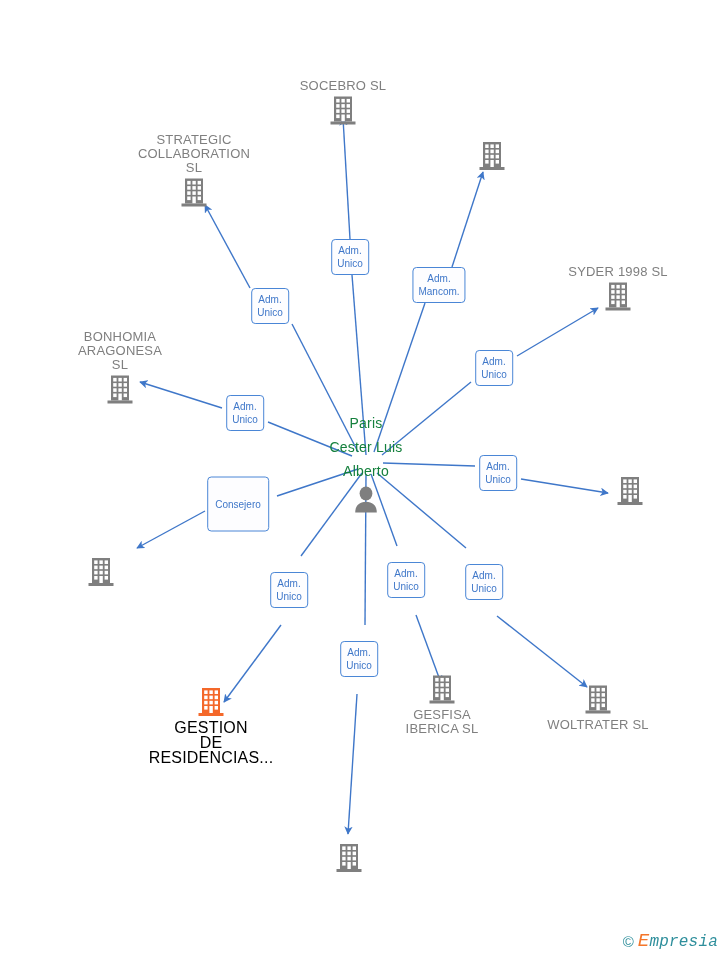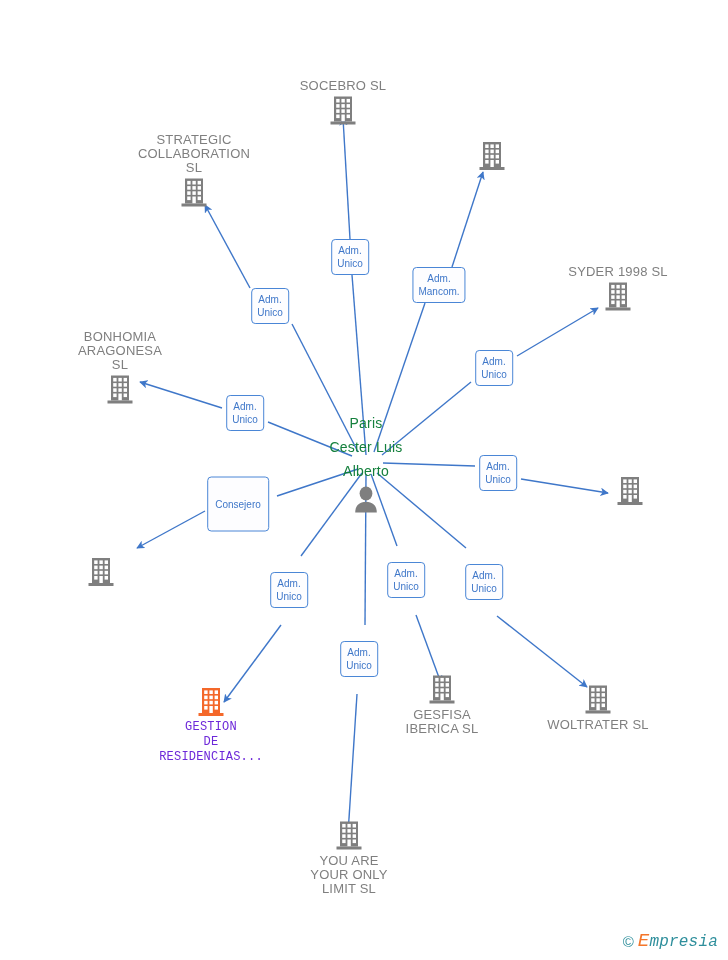--- a/index.html
+++ b/index.html
@@ -50,24 +50,24 @@
   }
   .node-label.below {
     margin-top: 3px;
   }
   .node.person .node-label {
     font-size: 14px;
     line-height: 24px;
     color: #15803d;
   }
   .node.highlight .node-label {
-    font-family: Liberation Mono, monospace;
-    font-size: 12px;
+    font-family: Liberation Sans, sans-serif;
+    font-size: 16px;
     line-height: 15px;
-    color: #6d28d9;
+    color: #000000;
   }
   .edge-label {
     position: absolute;
     transform: translate(-50%, -50%);
     box-sizing: border-box;
     background: #fdfdff;
     border: 1.3px solid #4a86d6;
     border-radius: 4px;
     color: #3f77c9;
     font-family: "Liberation Sans", sans-serif;
@@ -356,23 +356,20 @@
             <rect x="11.4" y="8.6" width="3.4" height="3.6" fill="#ffffff"></rect>
             <rect x="16.6" y="8.6" width="3.4" height="3.6" fill="#ffffff"></rect>
             <rect x="6.2" y="13.8" width="3.4" height="3.6" fill="#ffffff"></rect>
             <rect x="11.4" y="13.8" width="3.4" height="3.6" fill="#ffffff"></rect>
             <rect x="16.6" y="13.8" width="3.4" height="3.6" fill="#ffffff"></rect>
             <rect x="6.2" y="19" width="3.4" height="3.6" fill="#ffffff"></rect>
             <rect x="16.6" y="19" width="3.4" height="3.6" fill="#ffffff"></rect>
             <rect x="11.4" y="19.0" width="3.4" height="7" fill="#ffffff"></rect>
             <rect x="0.5" y="26" width="25" height="3" fill="#7f7f7f"></rect>
           </svg></span>
-        <span class="node-label below">YOU ARE
-YOUR ONLY
-LIMIT  SL</span>
       </div>
     </div>
   <div id="label-layer">
       <div class="edge-label" style="left: 350px; top: 257px;">Adm.
 Unico</div>
       <div class="edge-label" style="left: 270px; top: 306px;">Adm.
 Unico</div>
       <div class="edge-label" style="left: 439px; top: 285px;">Adm.
 Mancom.</div>
       <div class="edge-label" style="left: 494px; top: 368px;">Adm.

